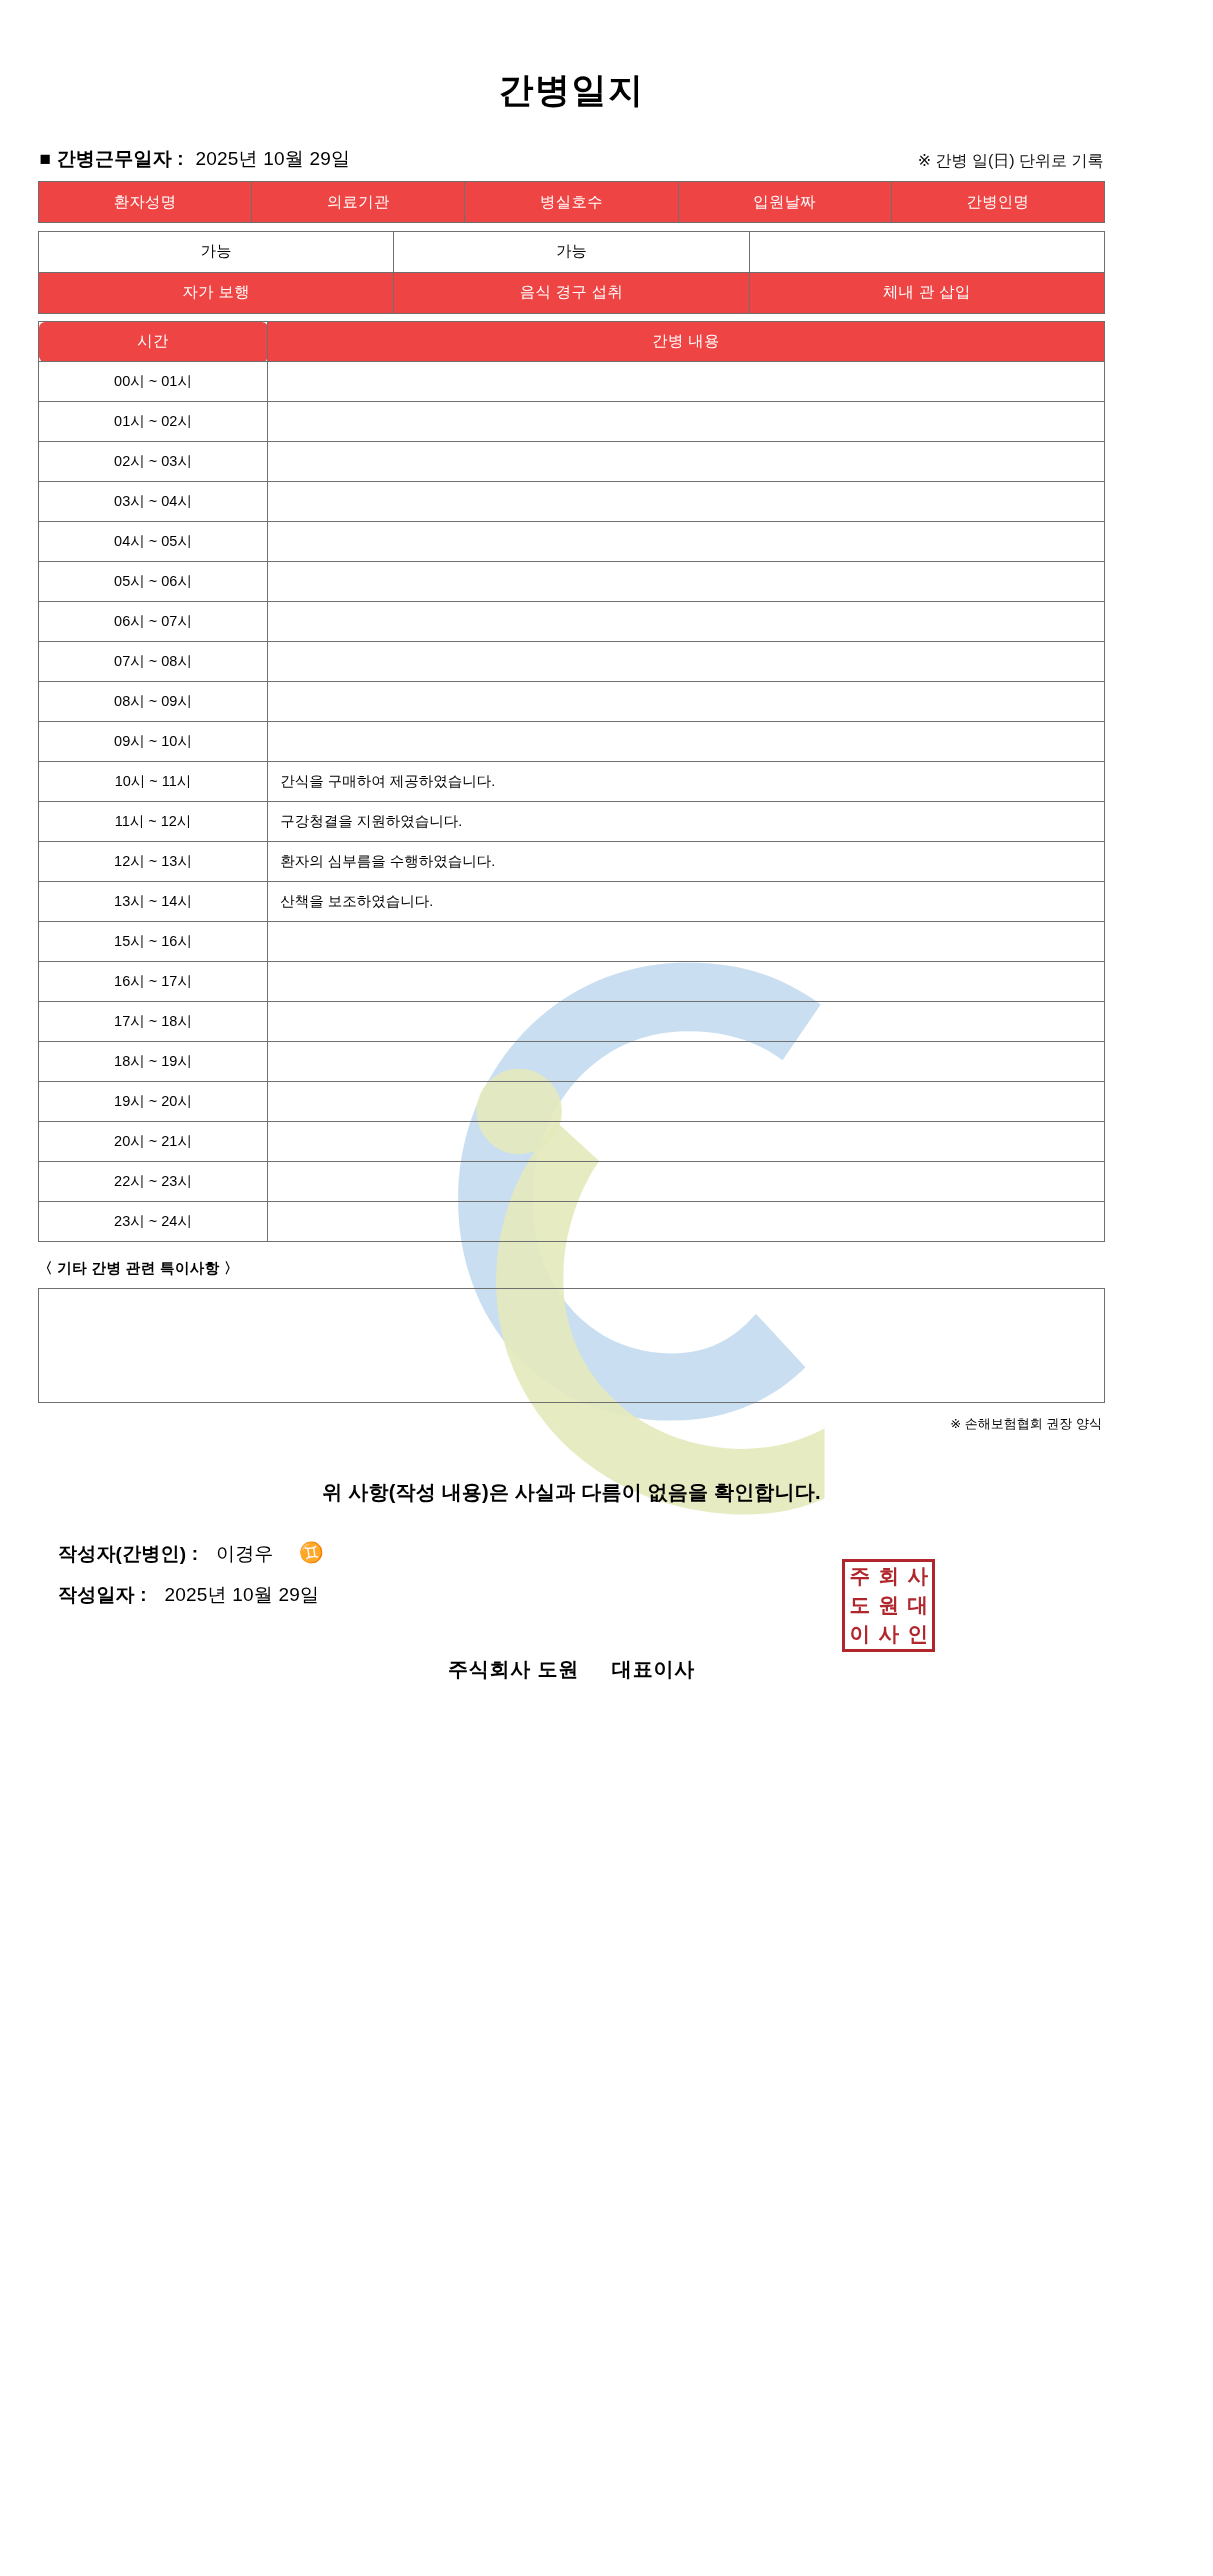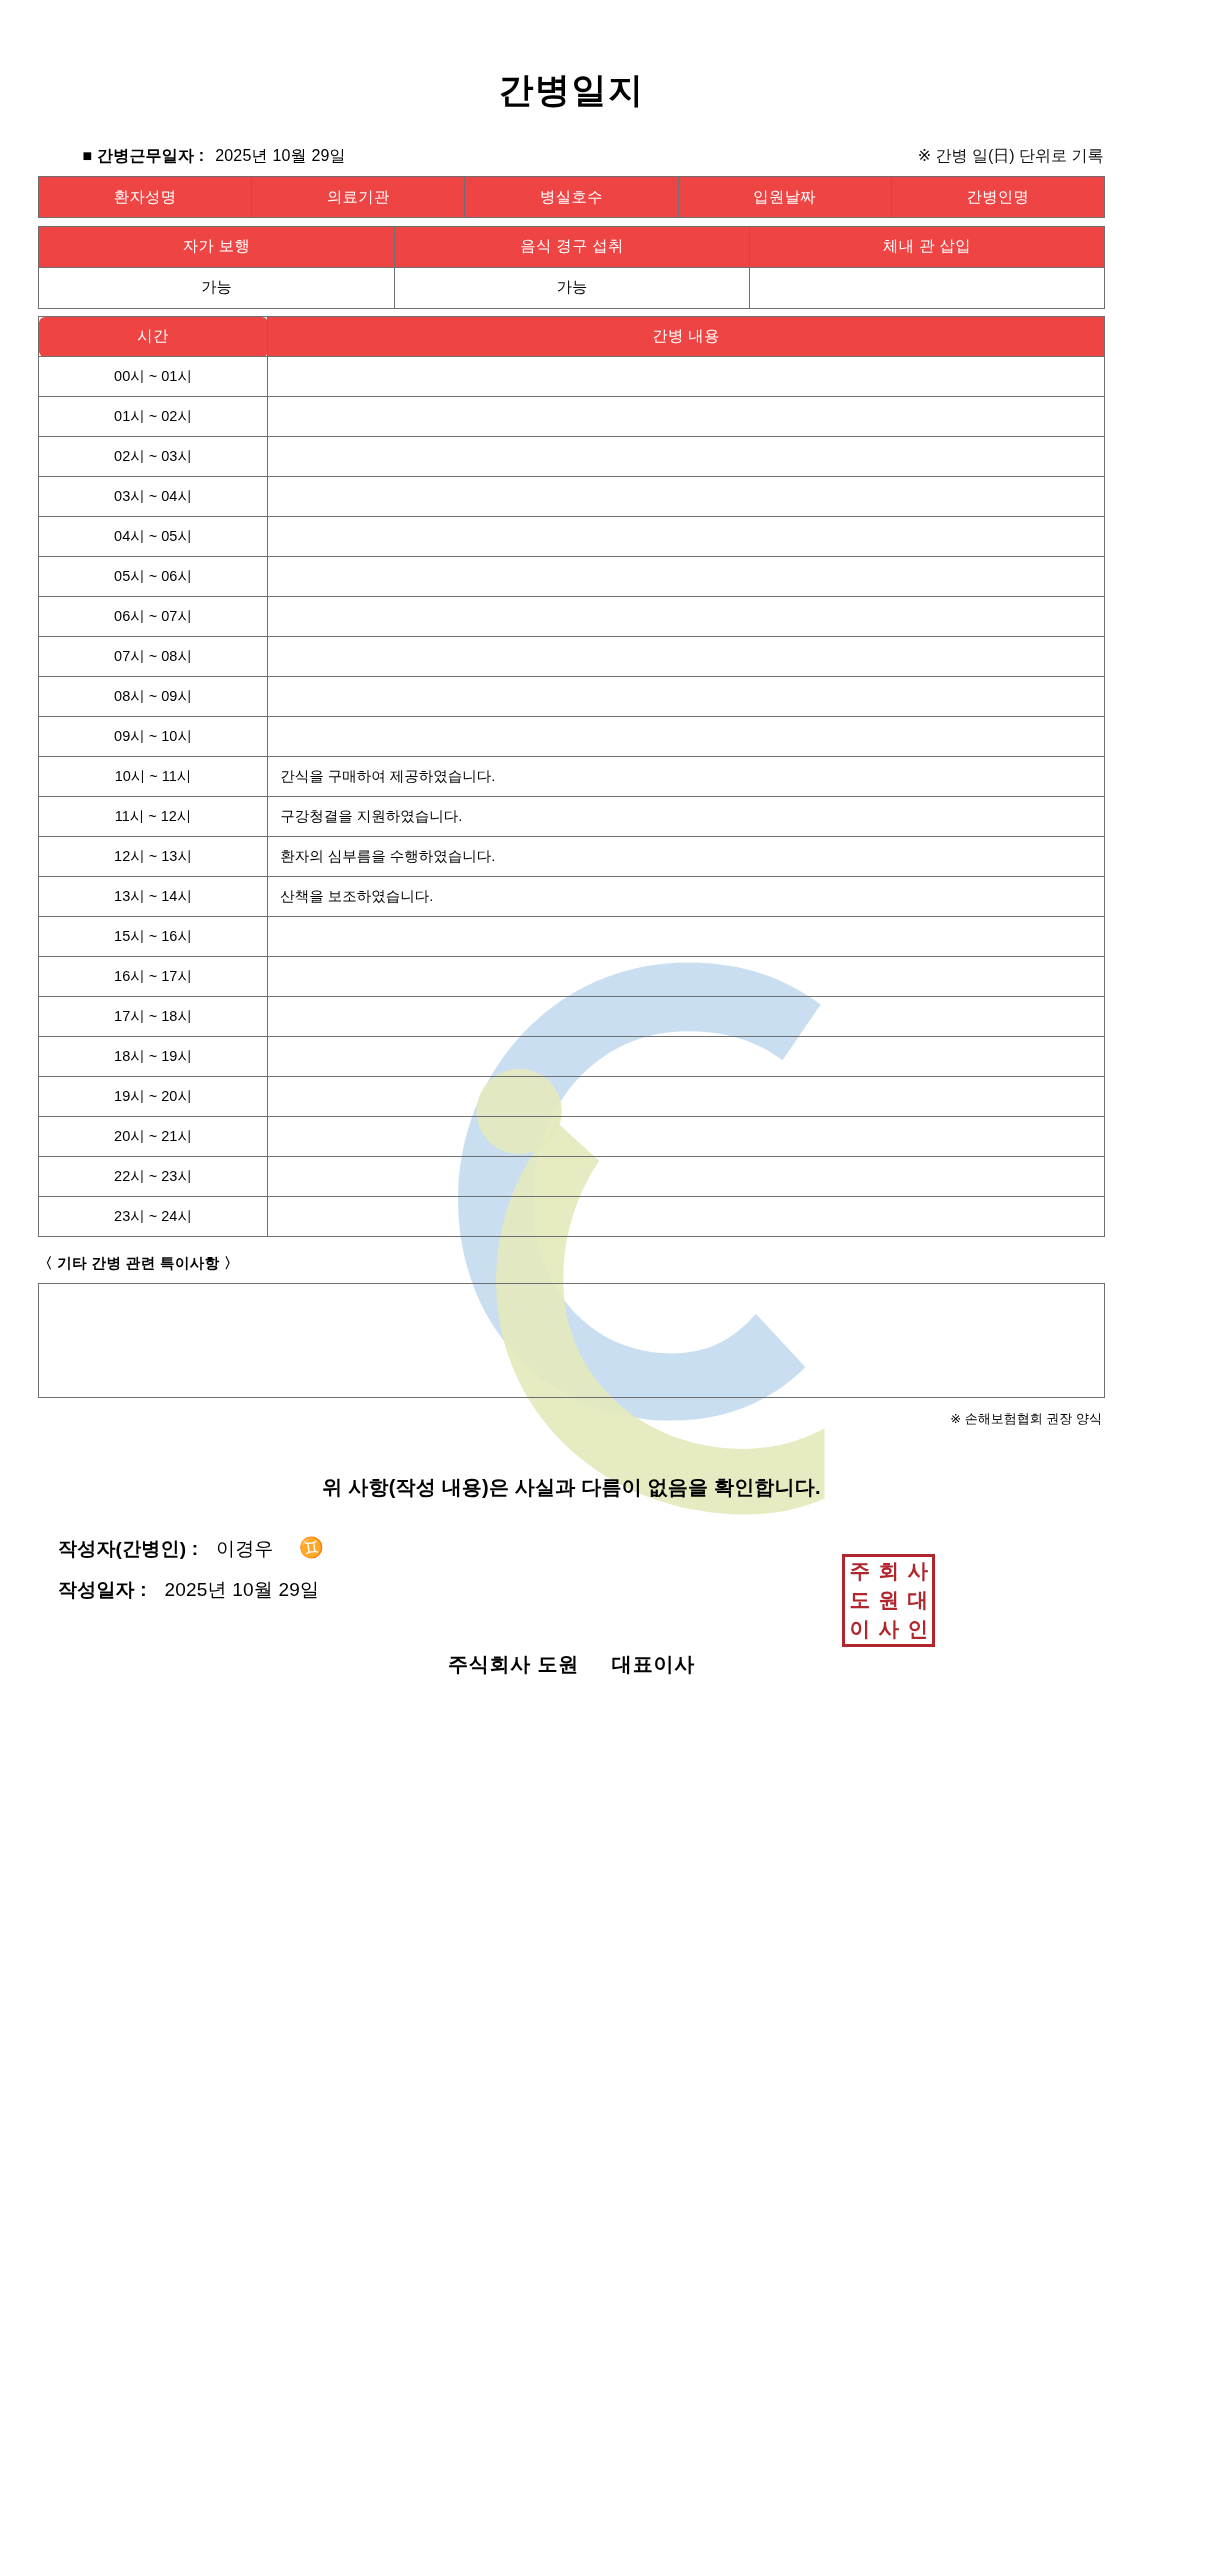--- a/index.html
+++ b/index.html
@@ -47,24 +47,23 @@
   }
 
   .meta-row {
     display: flex;
     justify-content: space-between;
     align-items: flex-end;
     font-size: 14.5px;
     padding: 0 1.5px 9.2px 1.5px;
   }
   .meta-left {
-    font-size: 16px;
+    font-size: 19px;
     font-weight: bold;
     letter-spacing: 0.2px;
-    margin-left: 43px;
   }
   .meta-left .date {
     font-weight: normal;
     margin-left: 6.1px;
   }
   .meta-right {
     font-size: 16px;
     color: #111;
   }
 
@@ -214,28 +213,28 @@
         <th>병실호수</th>
         <th>입원날짜</th>
         <th>간병인명</th>
       </tr>
     </tbody>
       </table>
 
     <table class="tbl-cond">
       <tbody>
           <tr>
+        <td>가능</td>
+        <td>가능</td>
+        <td class="empty"></td>
+      </tr>
+      <tr>
         <th style="width:33.4%">자가 보행</th>
         <th style="width:33.3%">음식 경구 섭취</th>
         <th style="width:33.3%">체내 관 삽입</th>
-      </tr>
-      <tr>
-        <td>가능</td>
-        <td>가능</td>
-        <td class="empty"></td>
       </tr>
     </tbody>
       </table>
 
     <table class="tbl-log">
       <tbody>
           <tr>
         <th class="time-h">시간</th>
         <th>간병 내용</th>
       </tr>

